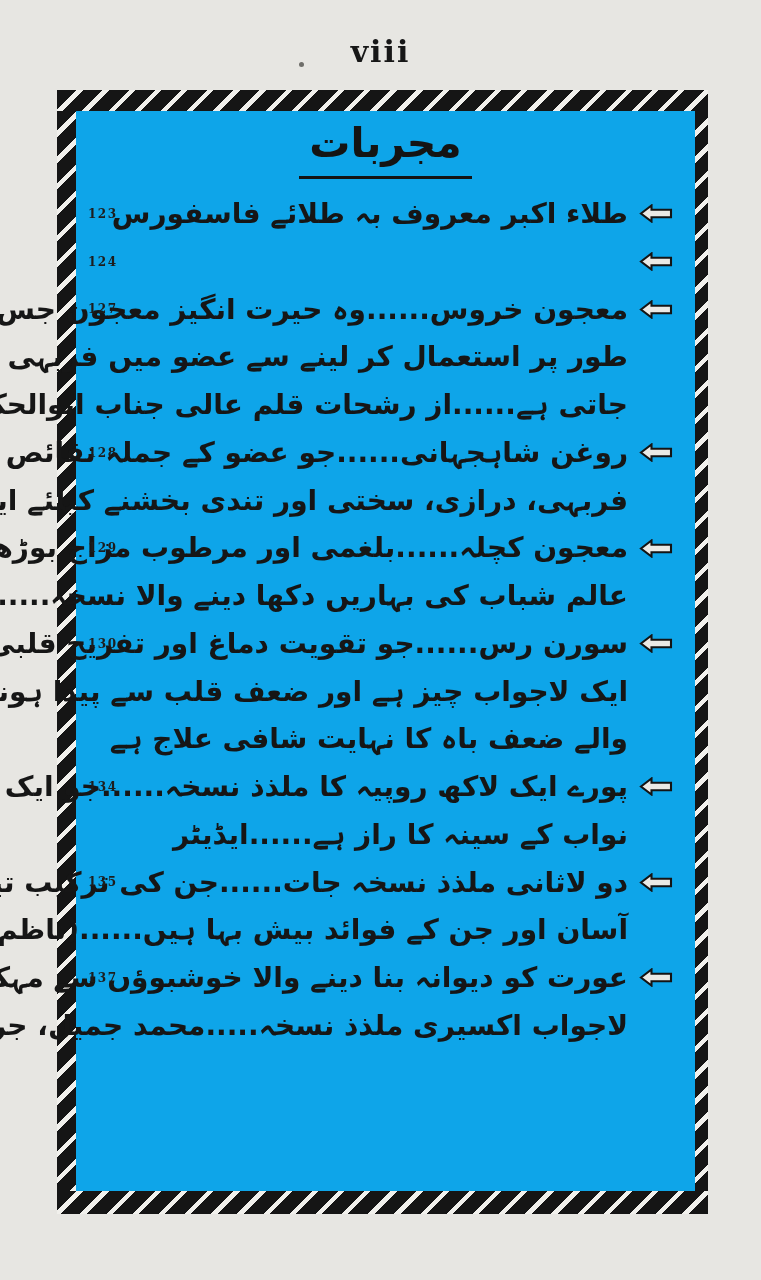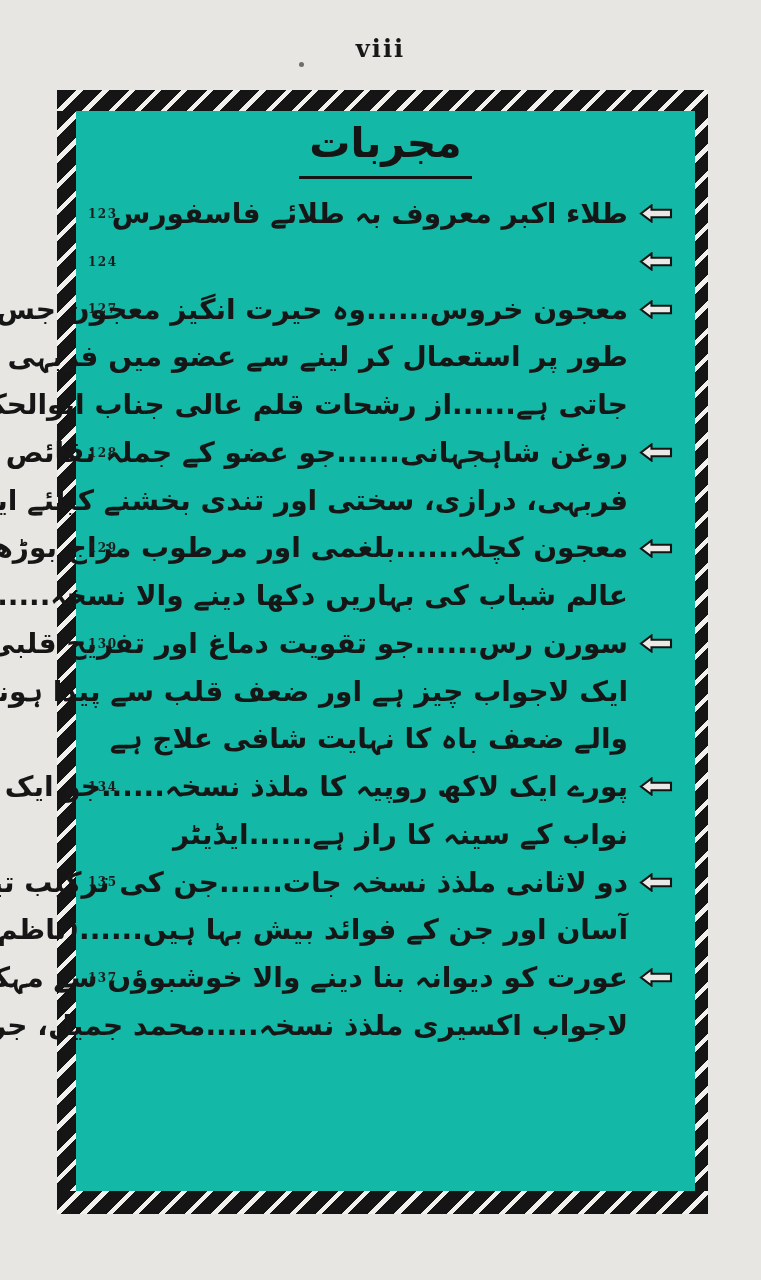--- a/index.html
+++ b/index.html
@@ -6,31 +6,31 @@
   body{
     width:761px;height:1280px;position:relative;overflow:hidden;
     background:#e7e6e2;
     font-family:"DejaVu Sans",sans-serif;color:#1b1b1b;
   }
   
   .folio{
     position:absolute;top:34px;left:0;width:100%;
     text-align:center;
     font-family:"DejaVu Serif",serif;font-weight:bold;
-    font-size:24px;letter-spacing:2px;color:#171717;
+    font-size:30px;letter-spacing:2px;color:#171717;
   }
   .folio .u{border-bottom:0;}
   .speck{
     position:absolute;left:299px;top:62px;width:5px;height:5px;
     background:#6f6e6a;border-radius:50%;
   }
   
   .frame{
     position:absolute;left:57px;top:90px;width:651px;height:1124px;
-    background:#14b8a6;
+    background:#0ea5e9;
   }
   .strip{position:absolute;background:
     repeating-linear-gradient(135deg,#151515 0 14px,#f1f0ec 14px 18.5px);}
   .strip.top{left:0;top:0;width:100%;height:21px;}
   .strip.bottom{left:0;bottom:0;width:100%;height:23px;}
   .strip.left{left:0;top:21px;bottom:23px;width:19px;}
   .strip.right{right:0;top:21px;bottom:23px;width:13px;}
   .inner{position:absolute;left:19px;right:13px;top:21px;bottom:23px;}
   
   .heading-wrap{height:79px;display:flex;justify-content:center;align-items:flex-start;padding-top:2px;box-sizing:border-box;}

